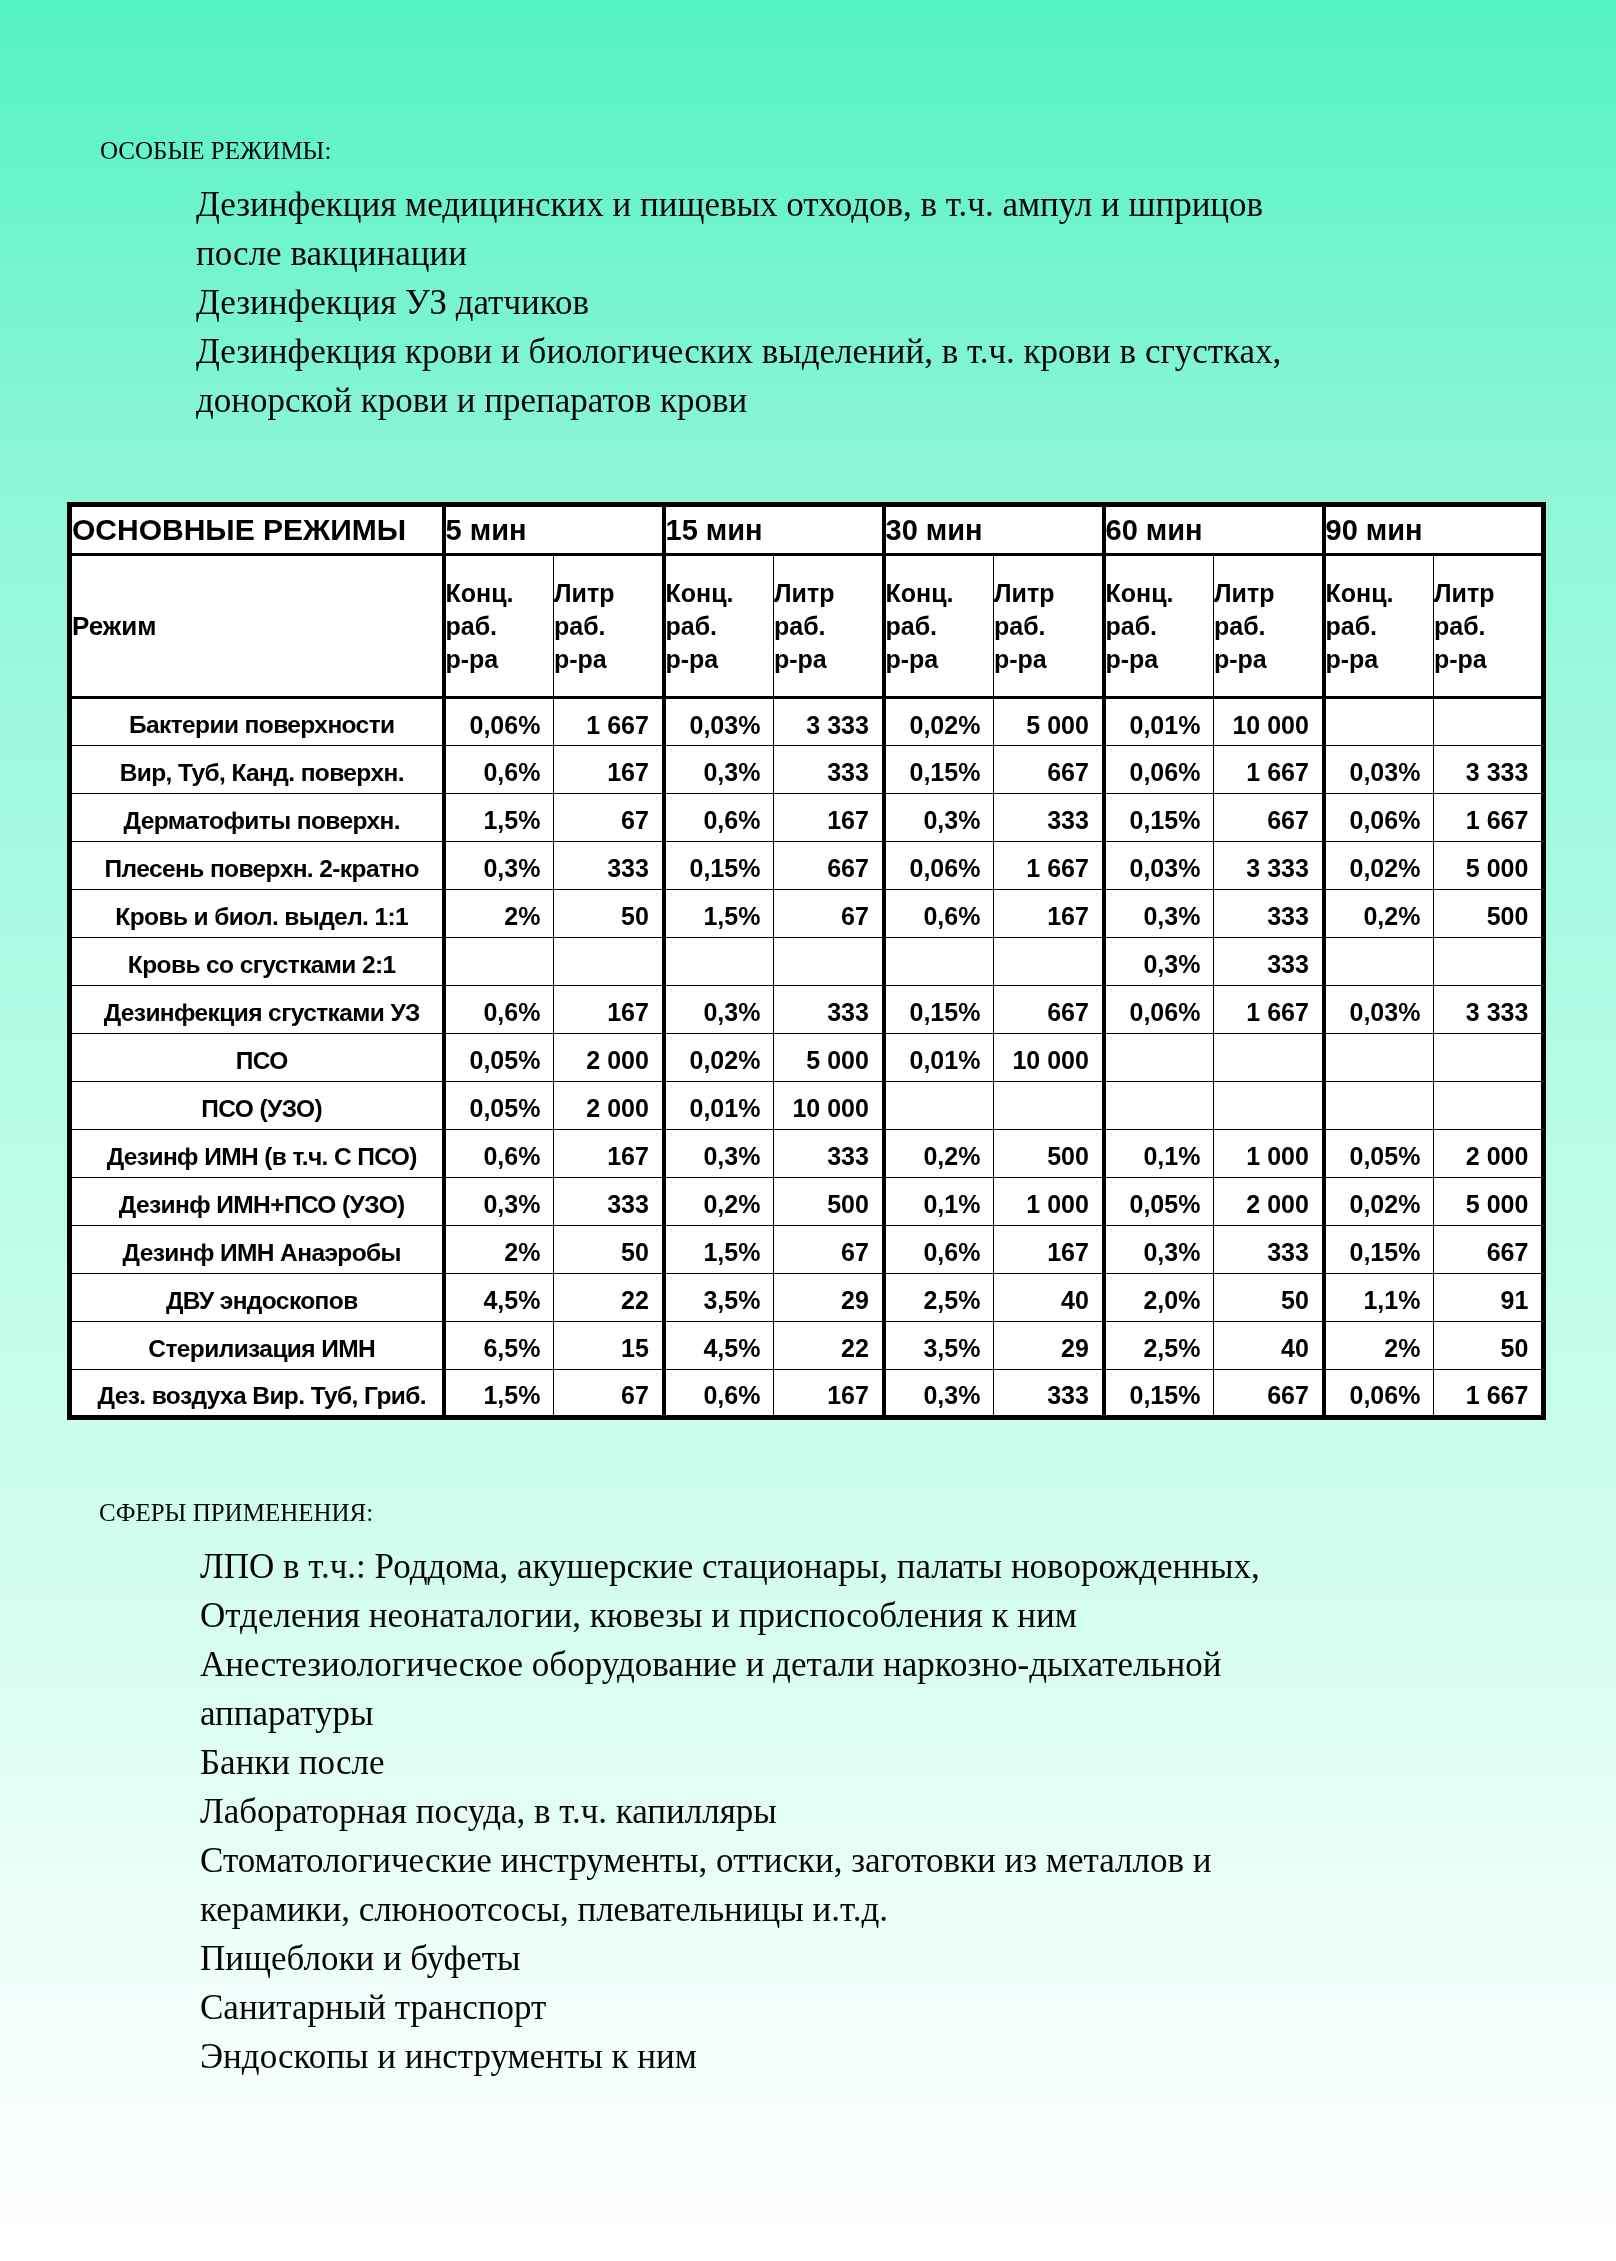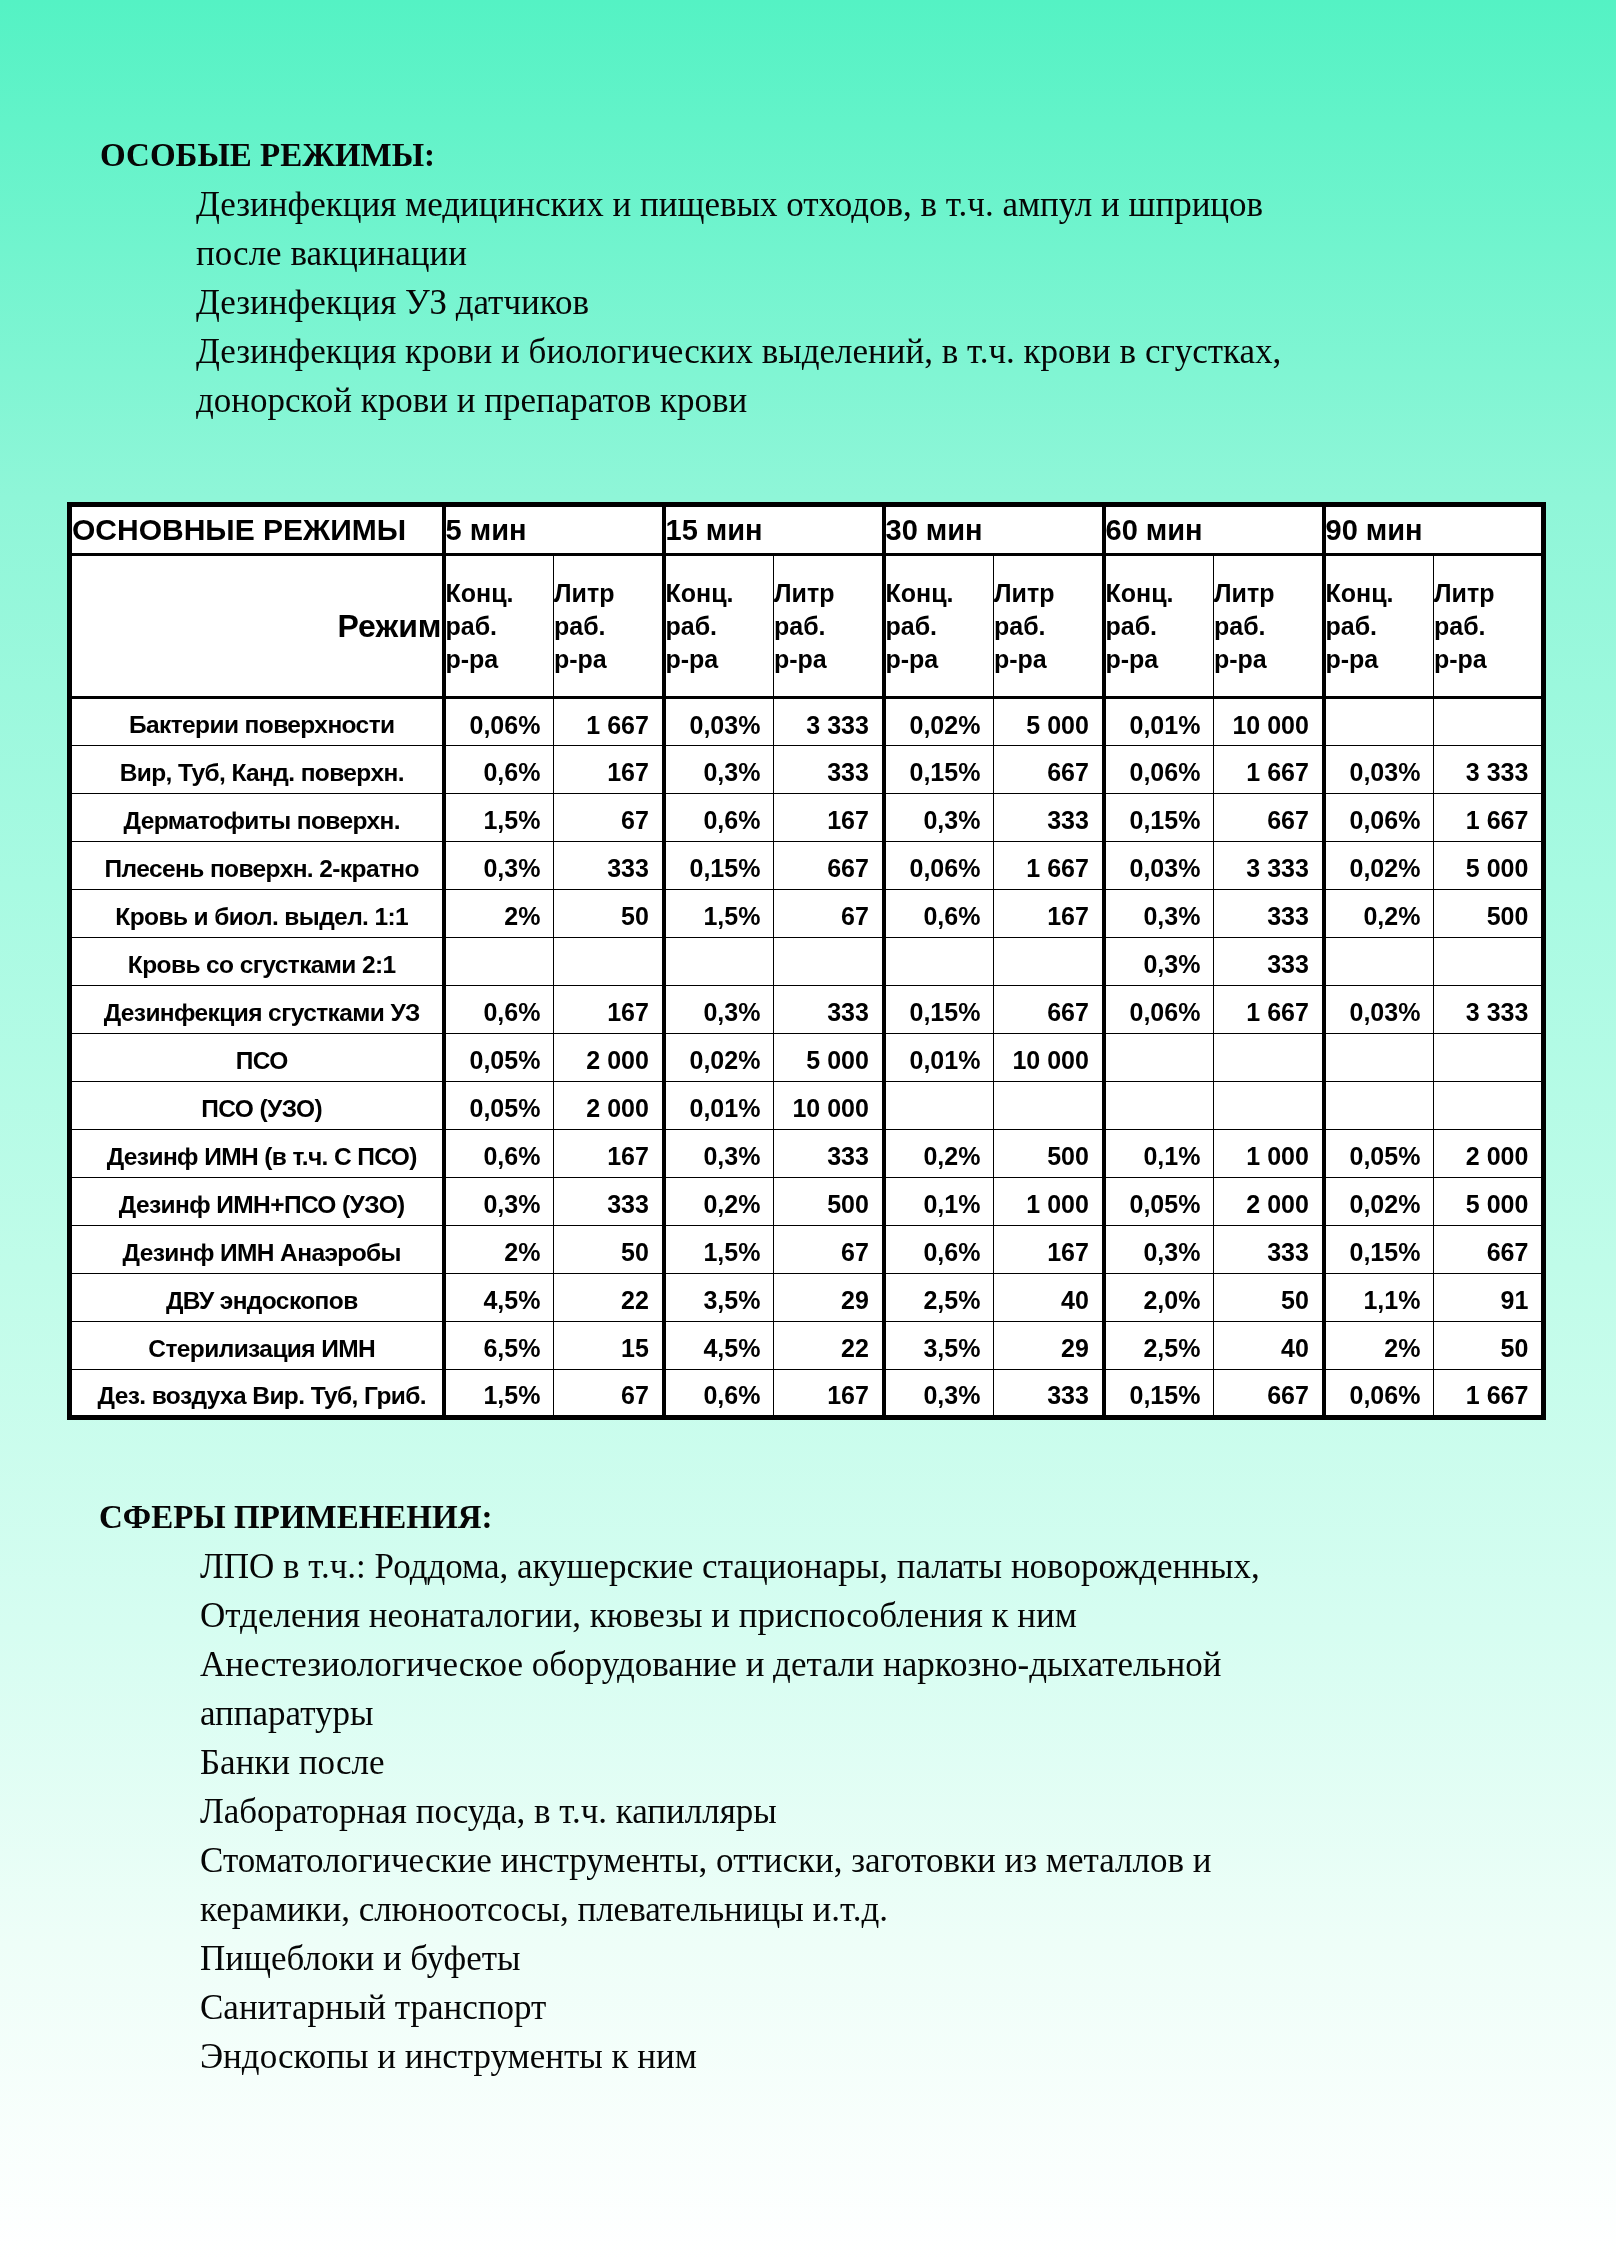--- a/index.html
+++ b/index.html
@@ -1,42 +1,42 @@
 <!DOCTYPE html>
 <html style="font-size:10px"><head>
 <meta charset="utf-8">
 <style>
   html,body{margin:0;padding:0}
   body{
     position:relative;width:1617px;height:2261px;overflow:hidden;
     background:linear-gradient(180deg,#54f2c4 0%,#8ff6d8 22%,#a8fae2 39%,#c0fce9 56%,#d6fdf1 72%,#eefef8 86%,#ffffff 100%);
     font-family:"Liberation Serif",serif;color:#060606;
   }
-  .sec-title{position:absolute;font-weight:bold;font-size:33px;white-space:nowrap}
+  .sec-title{position:absolute;font-weight:normal;font-size:25px;white-space:nowrap}
   #special-title{left:100px;top:137px}
   #spheres-title{left:99px;top:1499px}
   .lines{position:absolute;font-size:35px;white-space:nowrap}
   .lines .line{height:49px;line-height:49px}
   #special-lines{left:196px;top:180px}
   #spheres-lines{left:200px;top:1542px}
 
   table#main-table{
     position:absolute;left:67px;top:502px;border-collapse:collapse;table-layout:fixed;
     background:#ffffff;border:5px solid #000;
     font-family:"Liberation Sans",sans-serif;font-weight:bold;color:#000;
   }
   #main-table th,#main-table td{border:1.9px solid #000;padding:0;overflow:hidden;vertical-align:middle}
   #main-table .gsep{border-left-width:4.4px}
   #main-table tr.h1{height:50px}
   #main-table tr.h1 th{border-bottom-width:3.8px;text-align:left}
   #main-table .corner{font-size:30px}
   #main-table .time{font-size:29px}
   #main-table tr.h2{height:143px}
   #main-table tr.h2 th{border-bottom-width:3.8px}
-  #main-table .mode{font-size:32px;text-align:right}
+  #main-table .mode{font-size:26px;text-align:left}
   #main-table .sub{font-size:25px;text-align:left}
   #main-table .sub div{line-height:33px}
   #main-table tbody tr{height:48px}
   #main-table td.lbl{font-size:24.5px;letter-spacing:-0.6px;text-align:center;padding-left:10px;padding-top:6.3px}
   #main-table td.val{font-size:25px;text-align:right;padding-right:12.6px;padding-top:6.3px}
 </style>
 </head>
 <body>
 
 <div class="sec-title" id="special-title">ОСОБЫЕ РЕЖИМЫ:</div>

